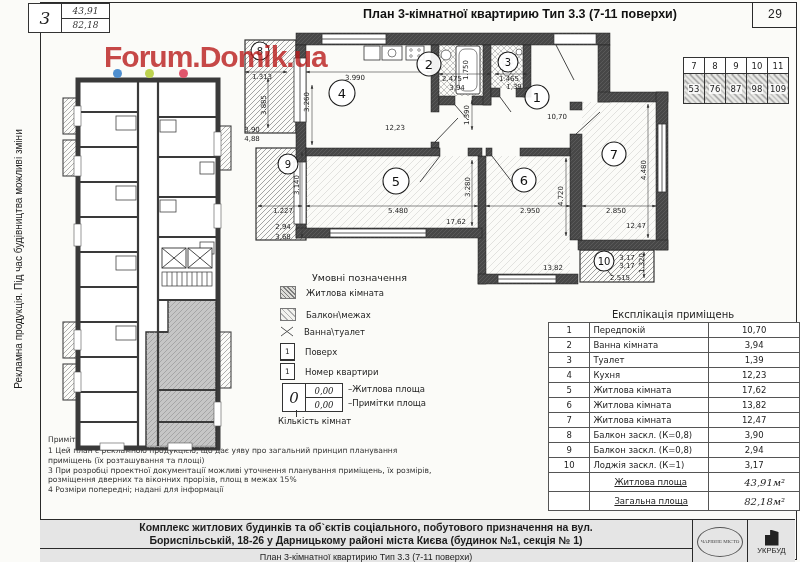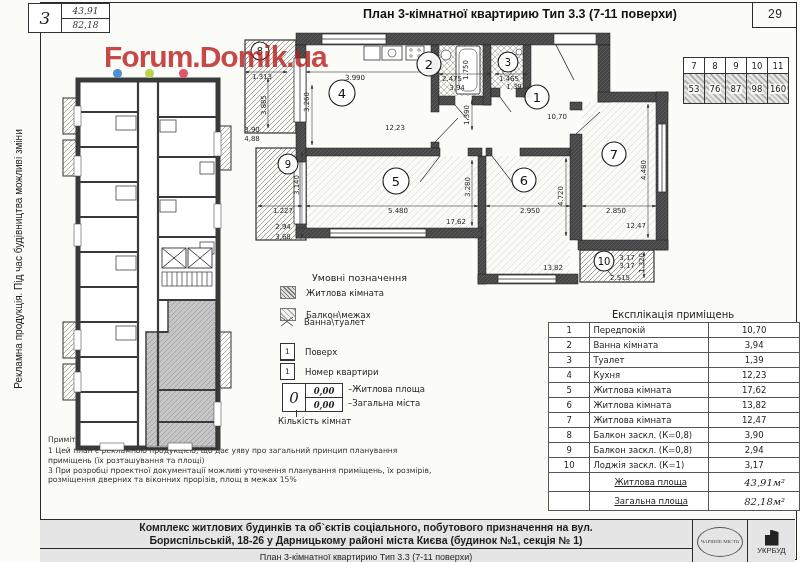--- a/index.html
+++ b/index.html
@@ -46,21 +46,21 @@
   .sw{width:14px;height:11px;border:.5px solid #777;}
   .sw.hliv{background:repeating-linear-gradient(45deg,#7d7d7d 0 1px,#dcdcd8 1px 3px);}
   .sw.hbal{background:repeating-linear-gradient(45deg,#b0b0b0 0 1px,#f2f2ee 1px 4px);}
   .sw.none{border:none;}
   .sbox{width:13px;height:15px;border:1px solid #333;display:flex;align-items:center;justify-content:center;font-size:7.5px;background:#fff;}
   .sbox.floor{border-bottom:2px solid #333;}
   .exbox{position:absolute;left:6px;top:115px;display:flex;border:1px solid #333;background:#fff;}
   .exbox .c0{width:22px;display:flex;align-items:center;justify-content:center;font-style:italic;
              font-size:15px;font-family:"DejaVu Serif",serif;border-right:1px solid #333;}
   .exbox .cv{width:36px;display:flex;flex-direction:column;}
-  .exbox .cv div{height:13px;display:flex;align-items:center;justify-content:center;font-style:italic;font-size:8.5px;font-family:"DejaVu Serif",serif;font-weight:bold;}
+  .exbox .cv div{height:13px;display:flex;align-items:center;justify-content:center;font-style:italic;font-size:8.5px;font-family:"DejaVu Serif",serif;}
   .exbox .cv div:first-child{border-bottom:1px solid #333;}
   .exlabels{position:absolute;left:72px;top:114px;font-size:8.5px;line-height:14px;white-space:nowrap;}
   .kilkist{position:absolute;left:2px;top:148px;font-size:8.5px;}
   .kline{position:absolute;left:20px;top:142px;width:1px;height:7px;background:#333;}
   
   .exp-title{left:598px;top:309px;width:150px;text-align:center;font-size:10px;color:#222;}
   .exp{left:548px;top:322px;border-collapse:collapse;background:#fff;}
   .exp td{border:.8px solid #555;font-size:8.5px;padding:0 3px;height:14px;color:#222;}
   .exp .cnum{width:24px;text-align:center;}
   .exp .cname{width:130px;text-align:left;}
@@ -391,36 +391,36 @@
         <td>8</td>
         <td>9</td>
         <td>10</td>
         <td>11</td>
       </tr>
   <tr id="apts-row">
         <td><span>53</span></td>
         <td><span>76</span></td>
         <td><span>87</span></td>
         <td><span>98</span></td>
-        <td><span>160</span></td>
+        <td><span>109</span></td>
       </tr>
 </tbody>
   </table>
 
 <div class="abs legend">
   <div class="ltitle">Умовні позначення</div>
   <div class="lrow" style="top:18px;">
     <span class="sw hliv"></span>
     <span>Житлова кімната</span>
   </div>
   <div class="lrow" style="top:40px;">
     <span class="sw hbal"></span>
     <span>Балкон\межах</span>
   </div>
-  <div class="lrow" style="top:48px;">
+  <div class="lrow" style="top:58px;">
     <span class="sw none"><svg width="14" height="11">
           <line x1="1" y1="1" x2="13" y2="10" stroke="#555"></line>
           <line x1="13" y1="1" x2="1" y2="10" stroke="#555"></line>
         </svg></span>
     <span>Ванна\туалет</span>
   </div>
   <div class="lrow" style="top:75px;">
     <span class="sbox floor">1</span>
     <span>Поверх</span>
   </div>
@@ -430,21 +430,21 @@
   </div>
   <div class="exbox">
     <div class="c0">0</div>
     <div class="cv">
       <div>0,00</div>
       <div>0,00</div>
     </div>
   </div>
   <div class="exlabels">
     <div>–Житлова площа</div>
-    <div>–Загальна міста</div>
+    <div>–Примітки площа</div>
   </div>
   <div class="kline"></div>
   <div class="kilkist">Кількість кімнат</div>
 </div>
 
 <div class="abs exp-title">Експлікація приміщень</div>
 <table class="abs exp">
   <tbody id="exp-body">
       <tr>
         <td class="cnum">1</td>
@@ -507,20 +507,21 @@
         <td class="carea tval">82,18м²</td>
       </tr>
     </tbody>
 </table>
 
 <div class="abs notes">
   <div class="ntitle">Примітки</div>
   <div id="notes-list">
       <div>1  Цей план є рекламною продукцією, що дає уяву про загальний принцип планування приміщень (їх розташування та площі)</div>
       <div>3  При розробці проектної документації можливі уточнення планування приміщень, їх розмірів, розміщення дверних та віконних прорізів, площ в межах 15%</div>
+      <div>4  Розміри попередні; надані для інформації</div>
     </div>
 </div>
 
 <div class="abs footer">
   <div class="f-main">
     <div class="f-top">
       <div>Комплекс житлових будинків та об`єктів соціального, побутового призначення на вул.</div>
       <div>Бориспільській, 18-26 у Дарницькому районі міста Києва (будинок №1, секція № 1)</div>
     </div>
     <div class="f-bottom">План 3-кімнатної квартирию Тип 3.3 (7-11 поверхи)</div>

